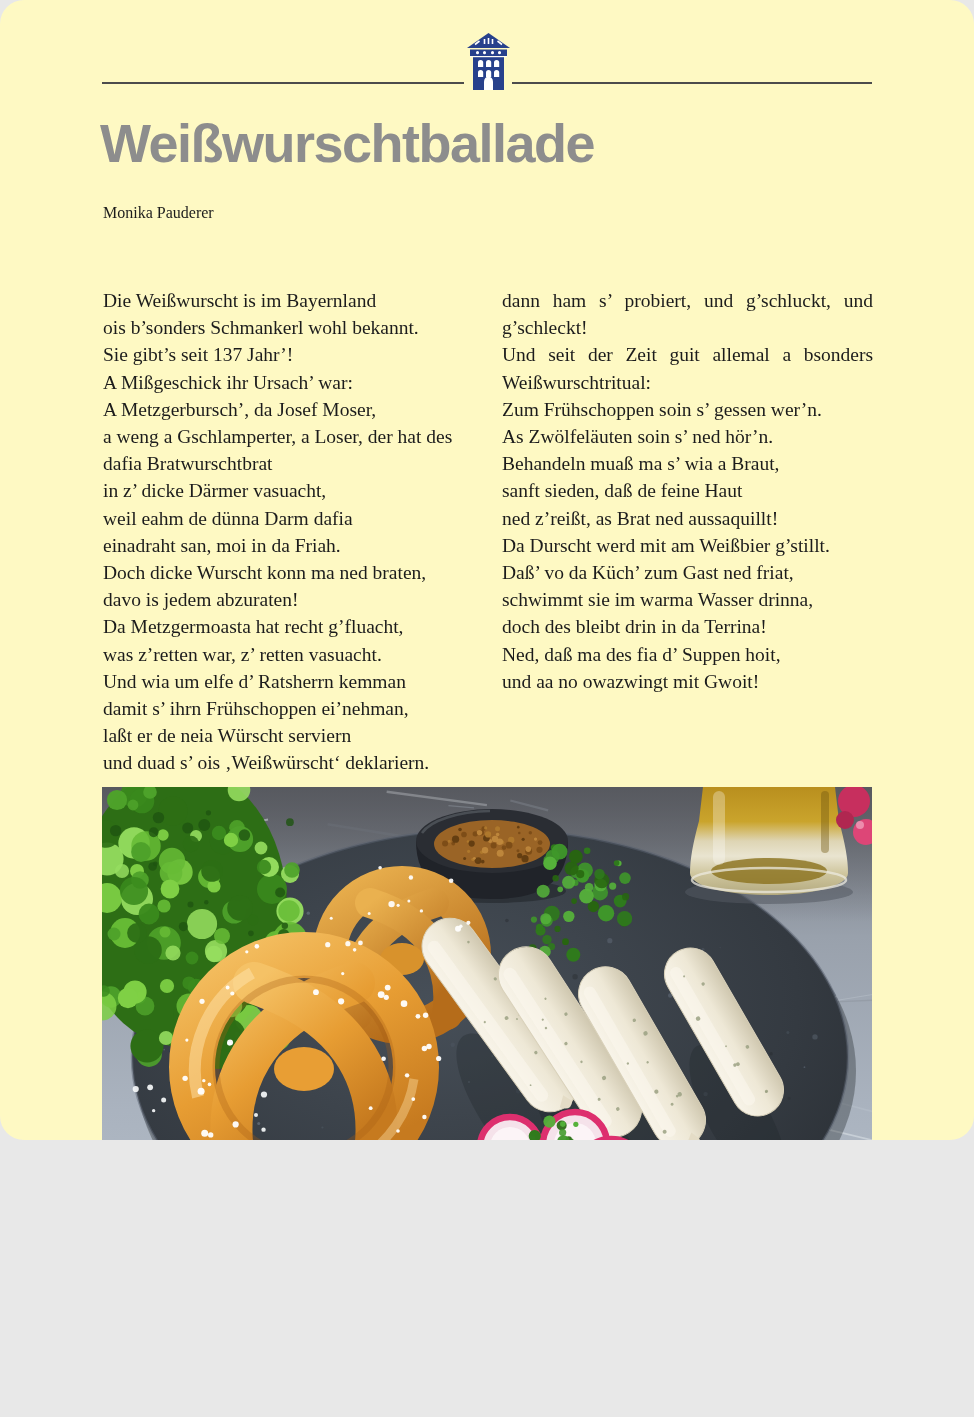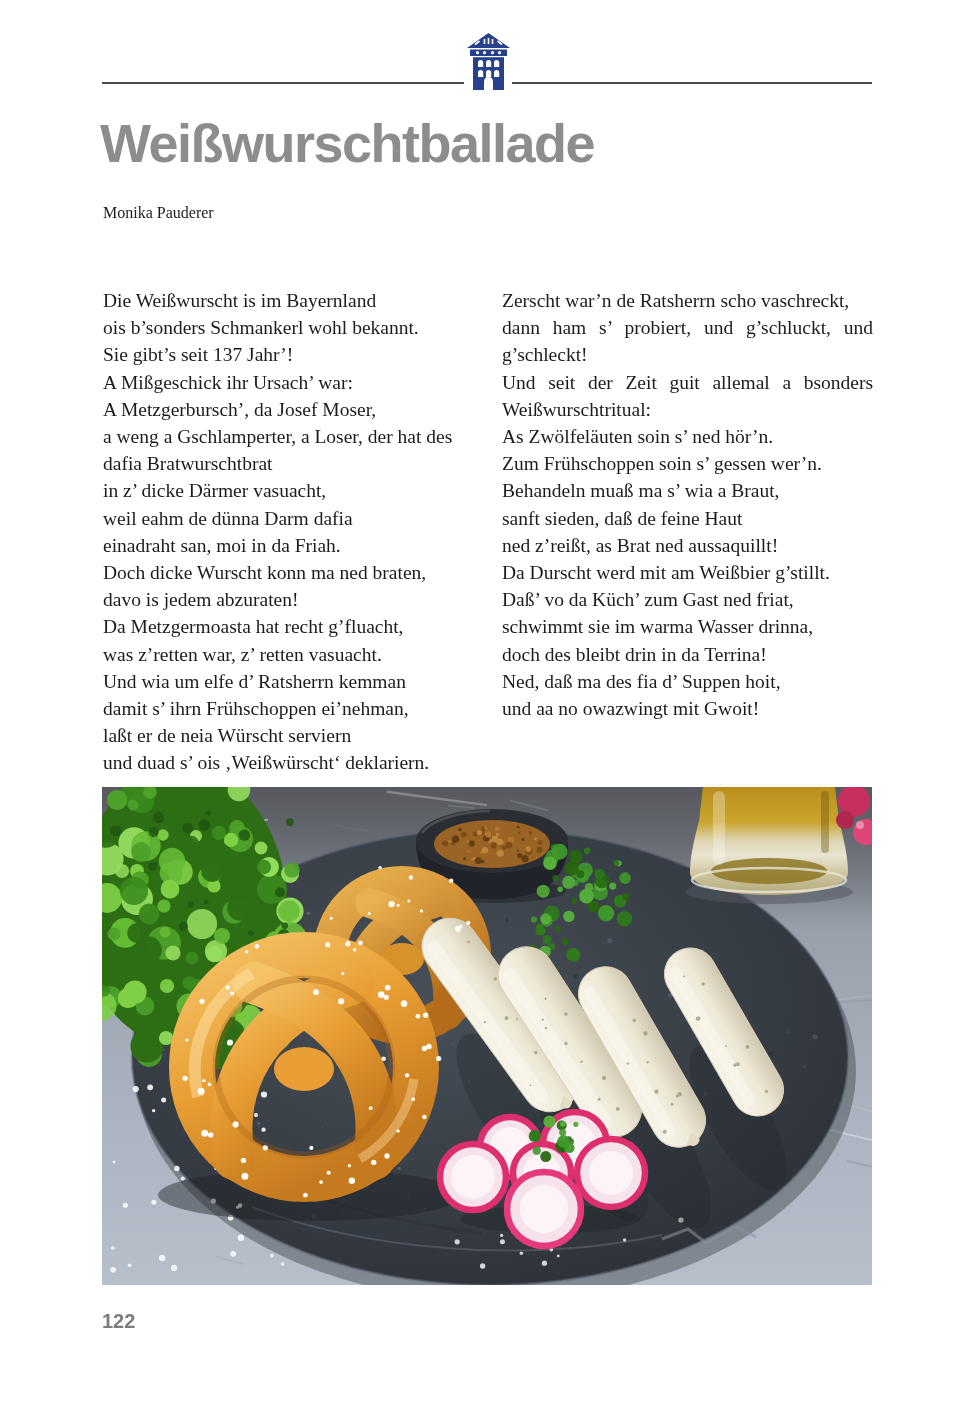--- a/index.html
+++ b/index.html
@@ -1,22 +1,23 @@
 <!DOCTYPE html>
 <html lang="de"><head>
 <meta charset="utf-8">
 <style>
   html,body{margin:0;padding:0;background:#e8e8e8;}
   .page{
     position:relative;
-    width:974px;height:1417px;
-    background:#ffffff;
+    width:974px;height:1140px;
+    background:#fef9c3;
     overflow:hidden;
     font-family:"Liberation Serif", serif;
     color:#1c1c1c;
+    border-radius:24px;
   }
   
   .rule{position:absolute;top:82px;height:2px;background:#4c4c4c;}
   .rule.left{left:102px;width:362px;}
   .rule.right{left:512px;width:360px;}
   .tower{position:absolute;left:467px;top:33px;width:43px;height:57px;}
   
   .title{
     position:absolute;left:100px;top:116px;
     font-family:"Liberation Sans", sans-serif;
@@ -101,27 +102,26 @@
         <div class="pline">Doch dicke Wurscht konn ma ned braten,</div>
         <div class="pline">davo is jedem abzuraten!</div>
         <div class="pline">Da Metzgermoasta hat recht g’fluacht,</div>
         <div class="pline">was z’retten war, z’ retten vasuacht.</div>
         <div class="pline">Und wia um elfe d’ Ratsherrn kemman</div>
         <div class="pline">damit s’ ihrn Frühschoppen ei’nehman,</div>
         <div class="pline">laßt er de neia Würscht serviern</div>
         <div class="pline">und duad s’ ois ‚Weißwürscht‘ deklariern.</div>
       </div>
     <div class="col-right" id="poem-right">
-        <div class="pline">Zerscht war’n de Ratsherrn scho vaschreckt,</div>
         <div class="pline stretch">dann ham s’ probiert, und g’schluckt, und</div>
         <div class="pline">g’schleckt!</div>
         <div class="pline stretch">Und seit der Zeit guit allemal a bsonders</div>
         <div class="pline">Weißwurschtritual:</div>
+        <div class="pline">Zum Frühschoppen soin s’ gessen wer’n.</div>
         <div class="pline">As Zwölfeläuten soin s’ ned hör’n.</div>
-        <div class="pline">Zum Frühschoppen soin s’ gessen wer’n.</div>
         <div class="pline">Behandeln muaß ma s’ wia a Braut,</div>
         <div class="pline">sanft sieden, daß de feine Haut</div>
         <div class="pline">ned z’reißt, as Brat ned aussaquillt!</div>
         <div class="pline">Da Durscht werd mit am Weißbier g’stillt.</div>
         <div class="pline">Daß’ vo da Küch’ zum Gast ned friat,</div>
         <div class="pline">schwimmt sie im warma Wasser drinna,</div>
         <div class="pline">doch des bleibt drin in da Terrina!</div>
         <div class="pline">Ned, daß ma des fia d’ Suppen hoit,</div>
         <div class="pline">und aa no owazwingt mit Gwoit!</div>
       </div>

